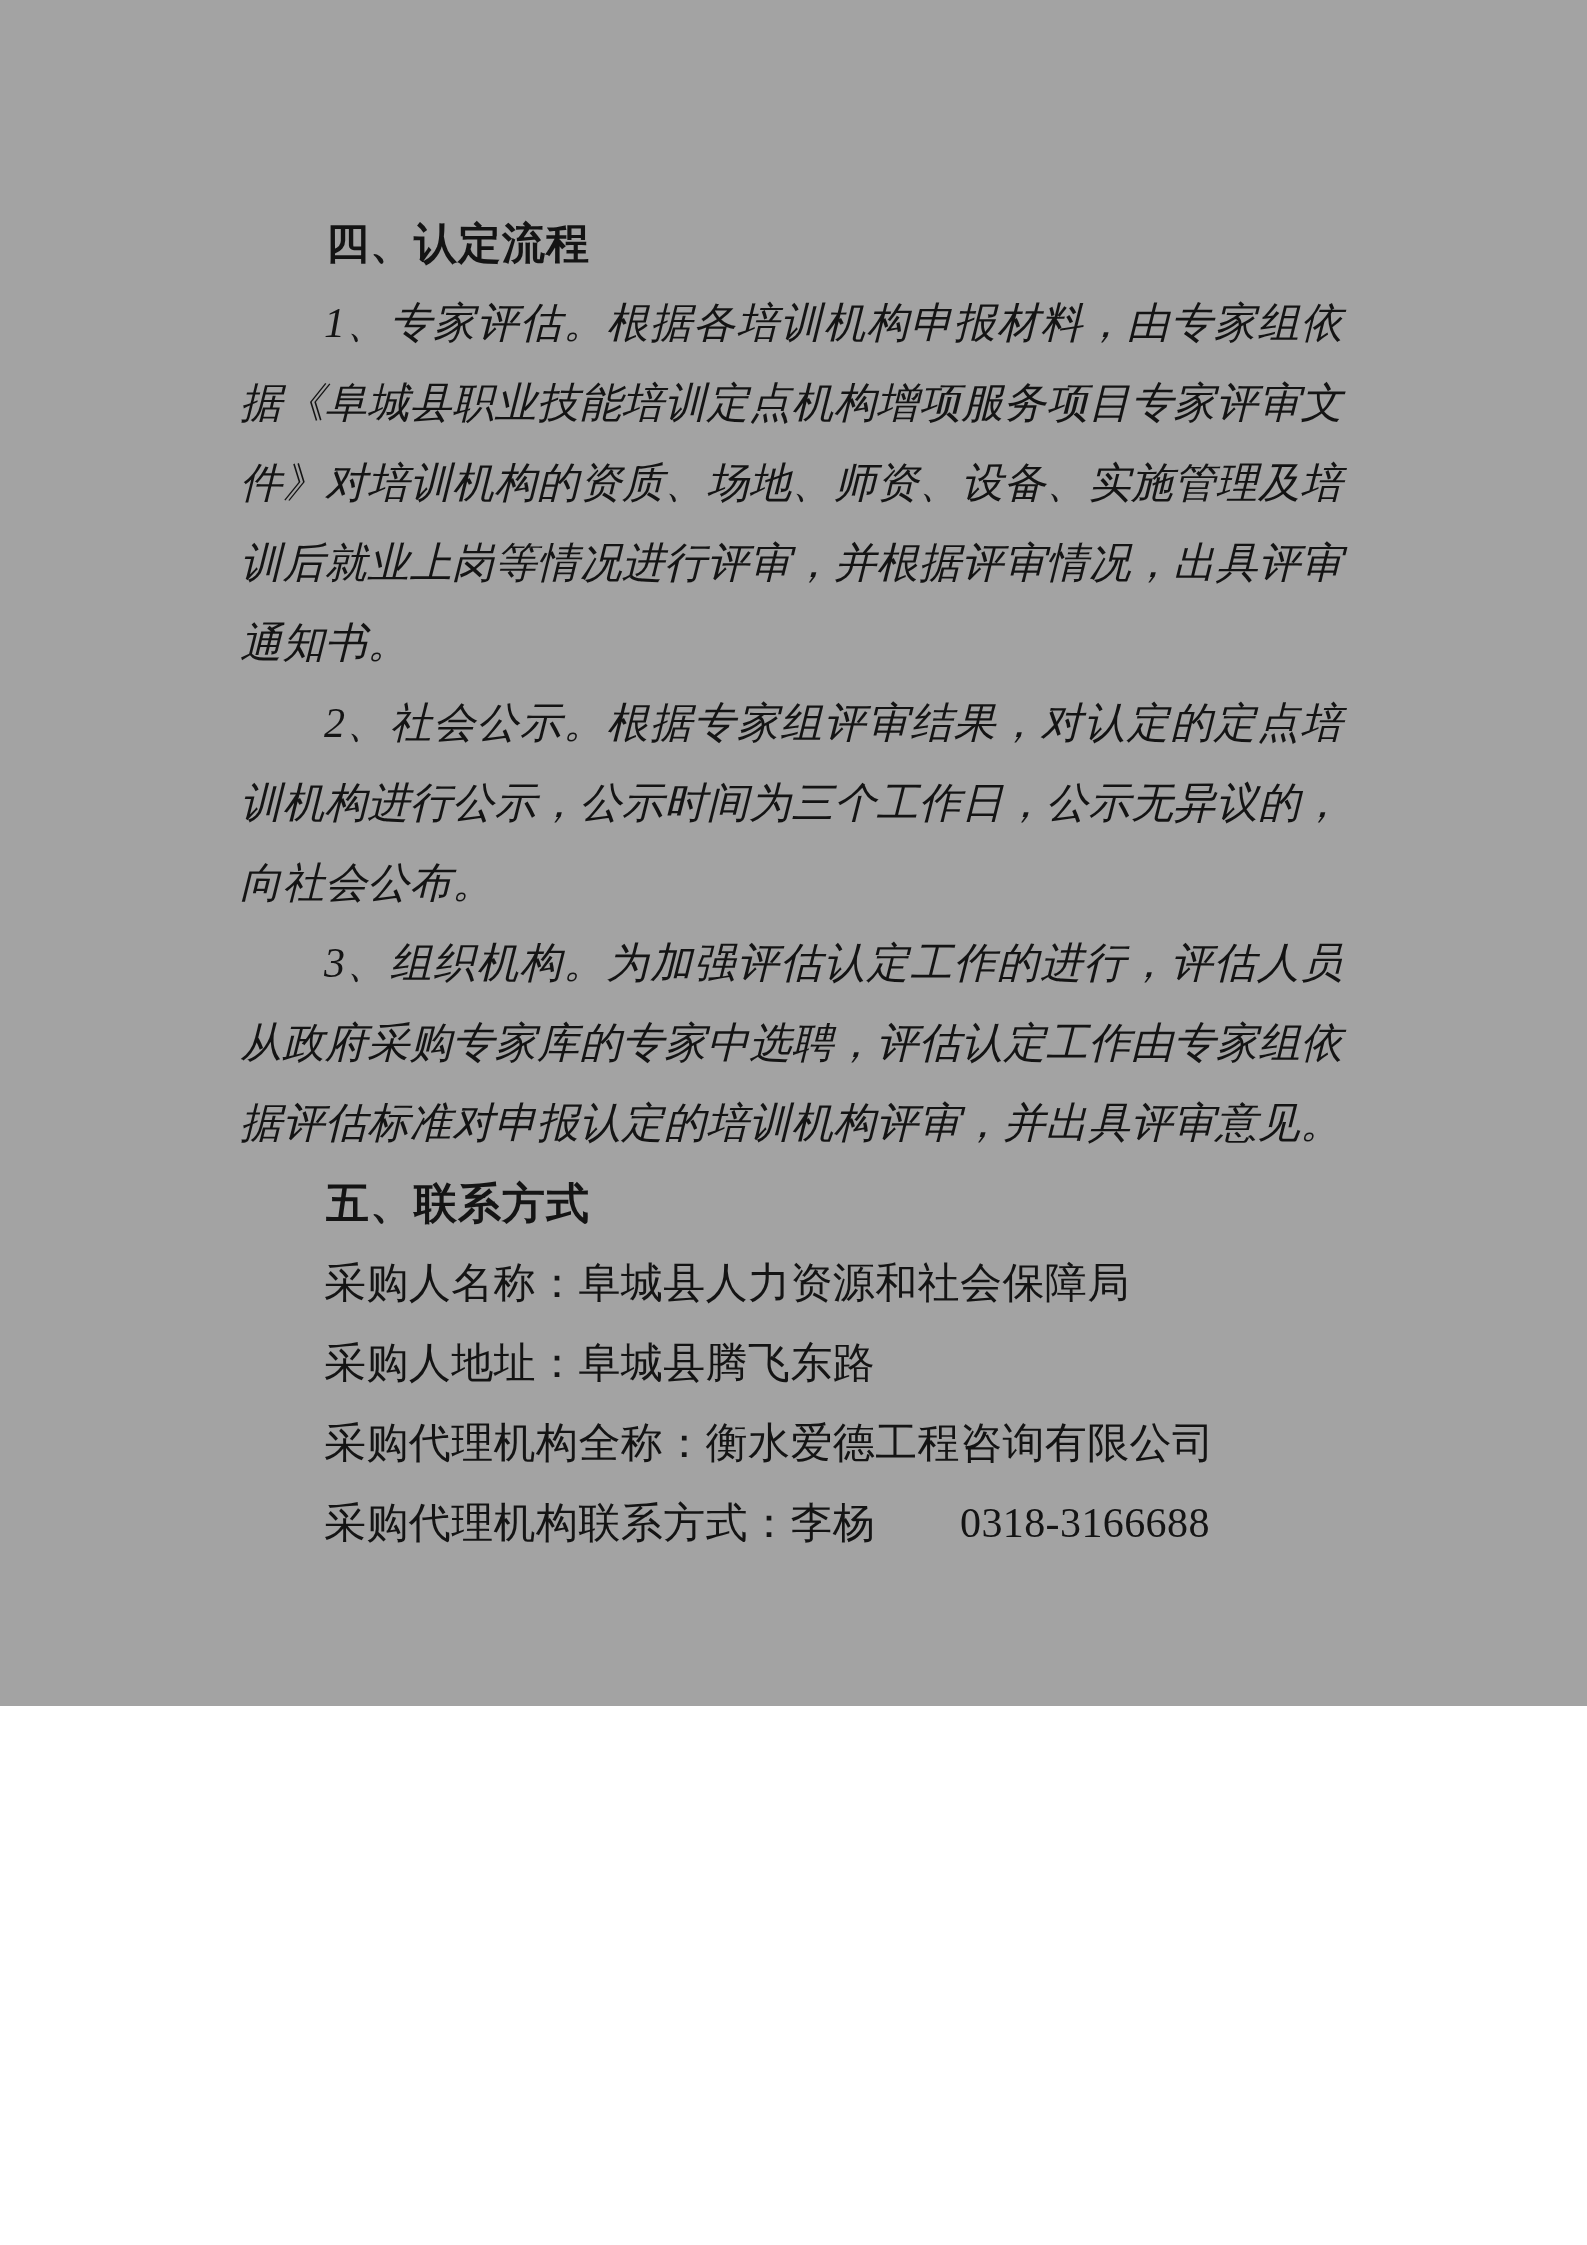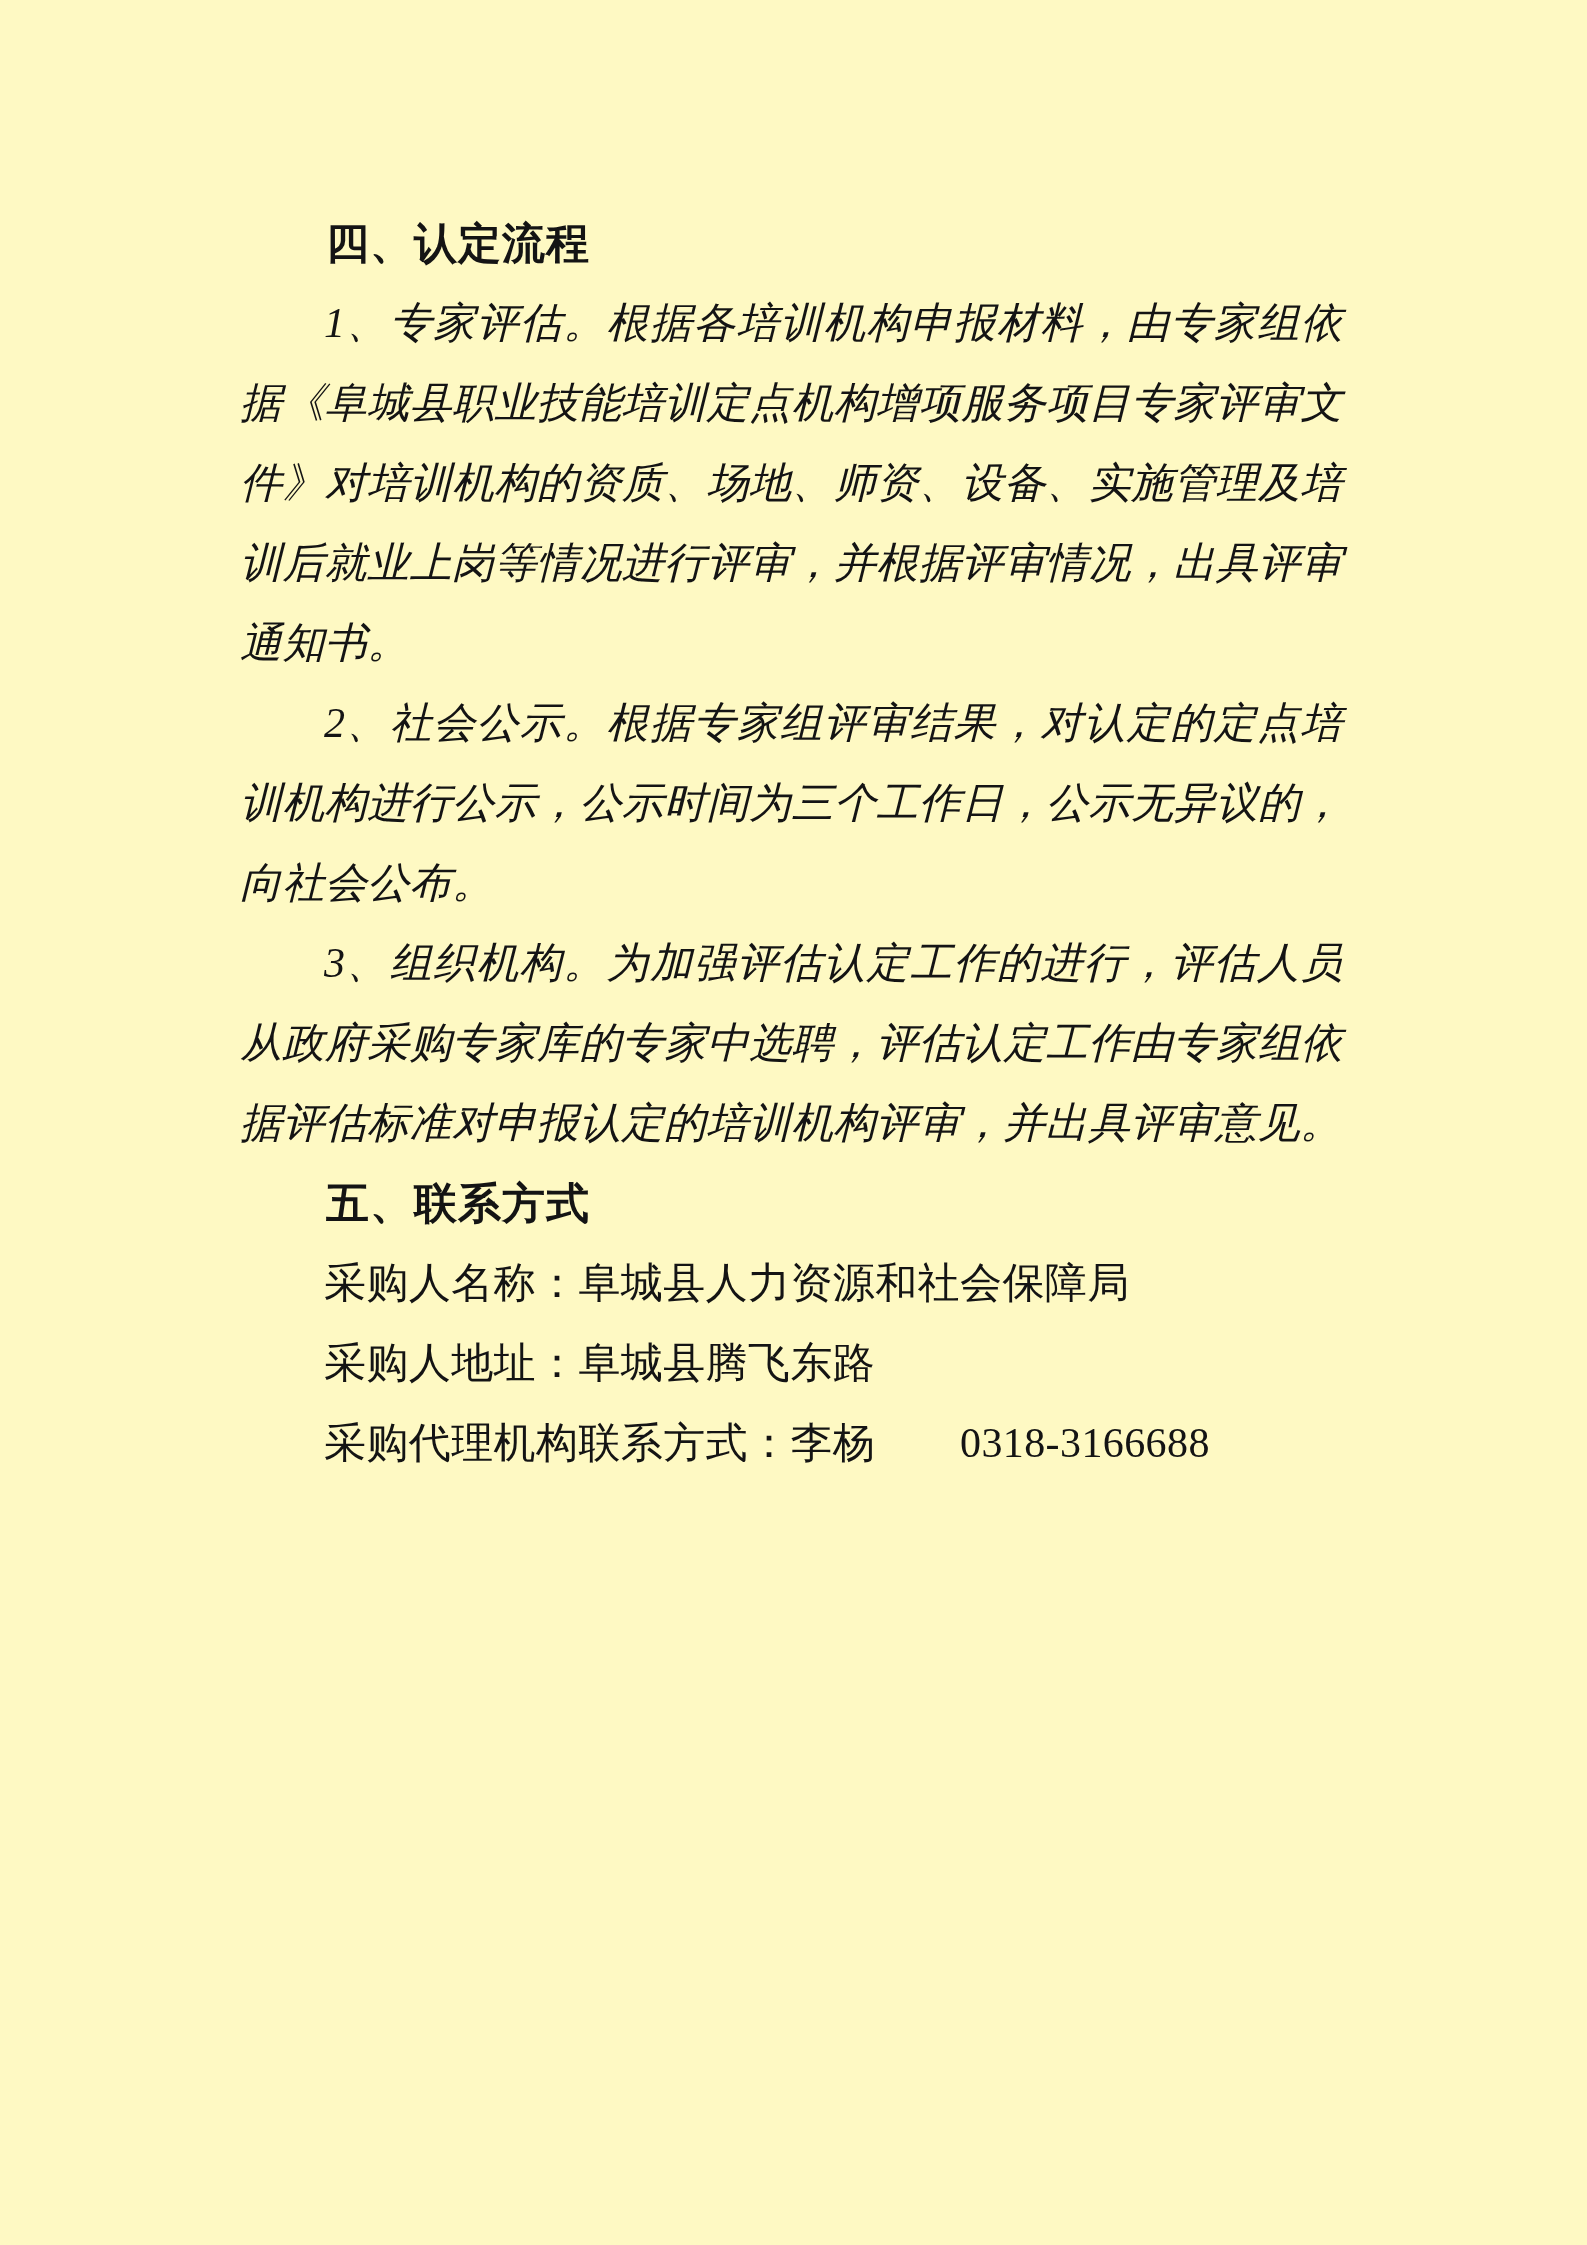--- a/index.html
+++ b/index.html
@@ -3,22 +3,22 @@
 <meta charset="utf-8">
 <style>
   html, body {
     margin: 0;
     padding: 0;
     background: #ffffff;
   }
   .page {
     position: relative;
     width: 1587px;
-    height: 2245px;
-    background: #fef9c3;
+    height: 1706px;
+    background: #a3a3a3;
     box-sizing: border-box;
     padding: 203px 244px 0 240px;
     color: #141414;
     font-family: "Liberation Serif", serif;
     font-size: 42px;
     line-height: 80px;
     overflow: hidden;
   }
   .heading {
     margin: 0;
@@ -70,19 +70,20 @@
 
   <p class="para">3、组织机构。为加强评估认定工作的进行，评估人员从政府采购专家库的专家中选聘，评估认定工作由专家组依据评估标准对申报认定的培训机构评审，并出具评审意见。</p>
 
   <h2 class="heading">五、联系方式</h2>
 
   <div class="contact-line">采购人名称：阜城县人力资源和社会保障局</div>
 
   <div class="contact-line">采购人地址：阜城县腾飞东路</div>
 
 
+  <div class="contact-line">采购代理机构全称：衡水爱德工程咨询有限公司</div>
 
 
   <div class="contact-line">采购代理机构联系方式：李杨　　0318-3166688</div>
 
 
 
 </div>
 
 </body></html>

